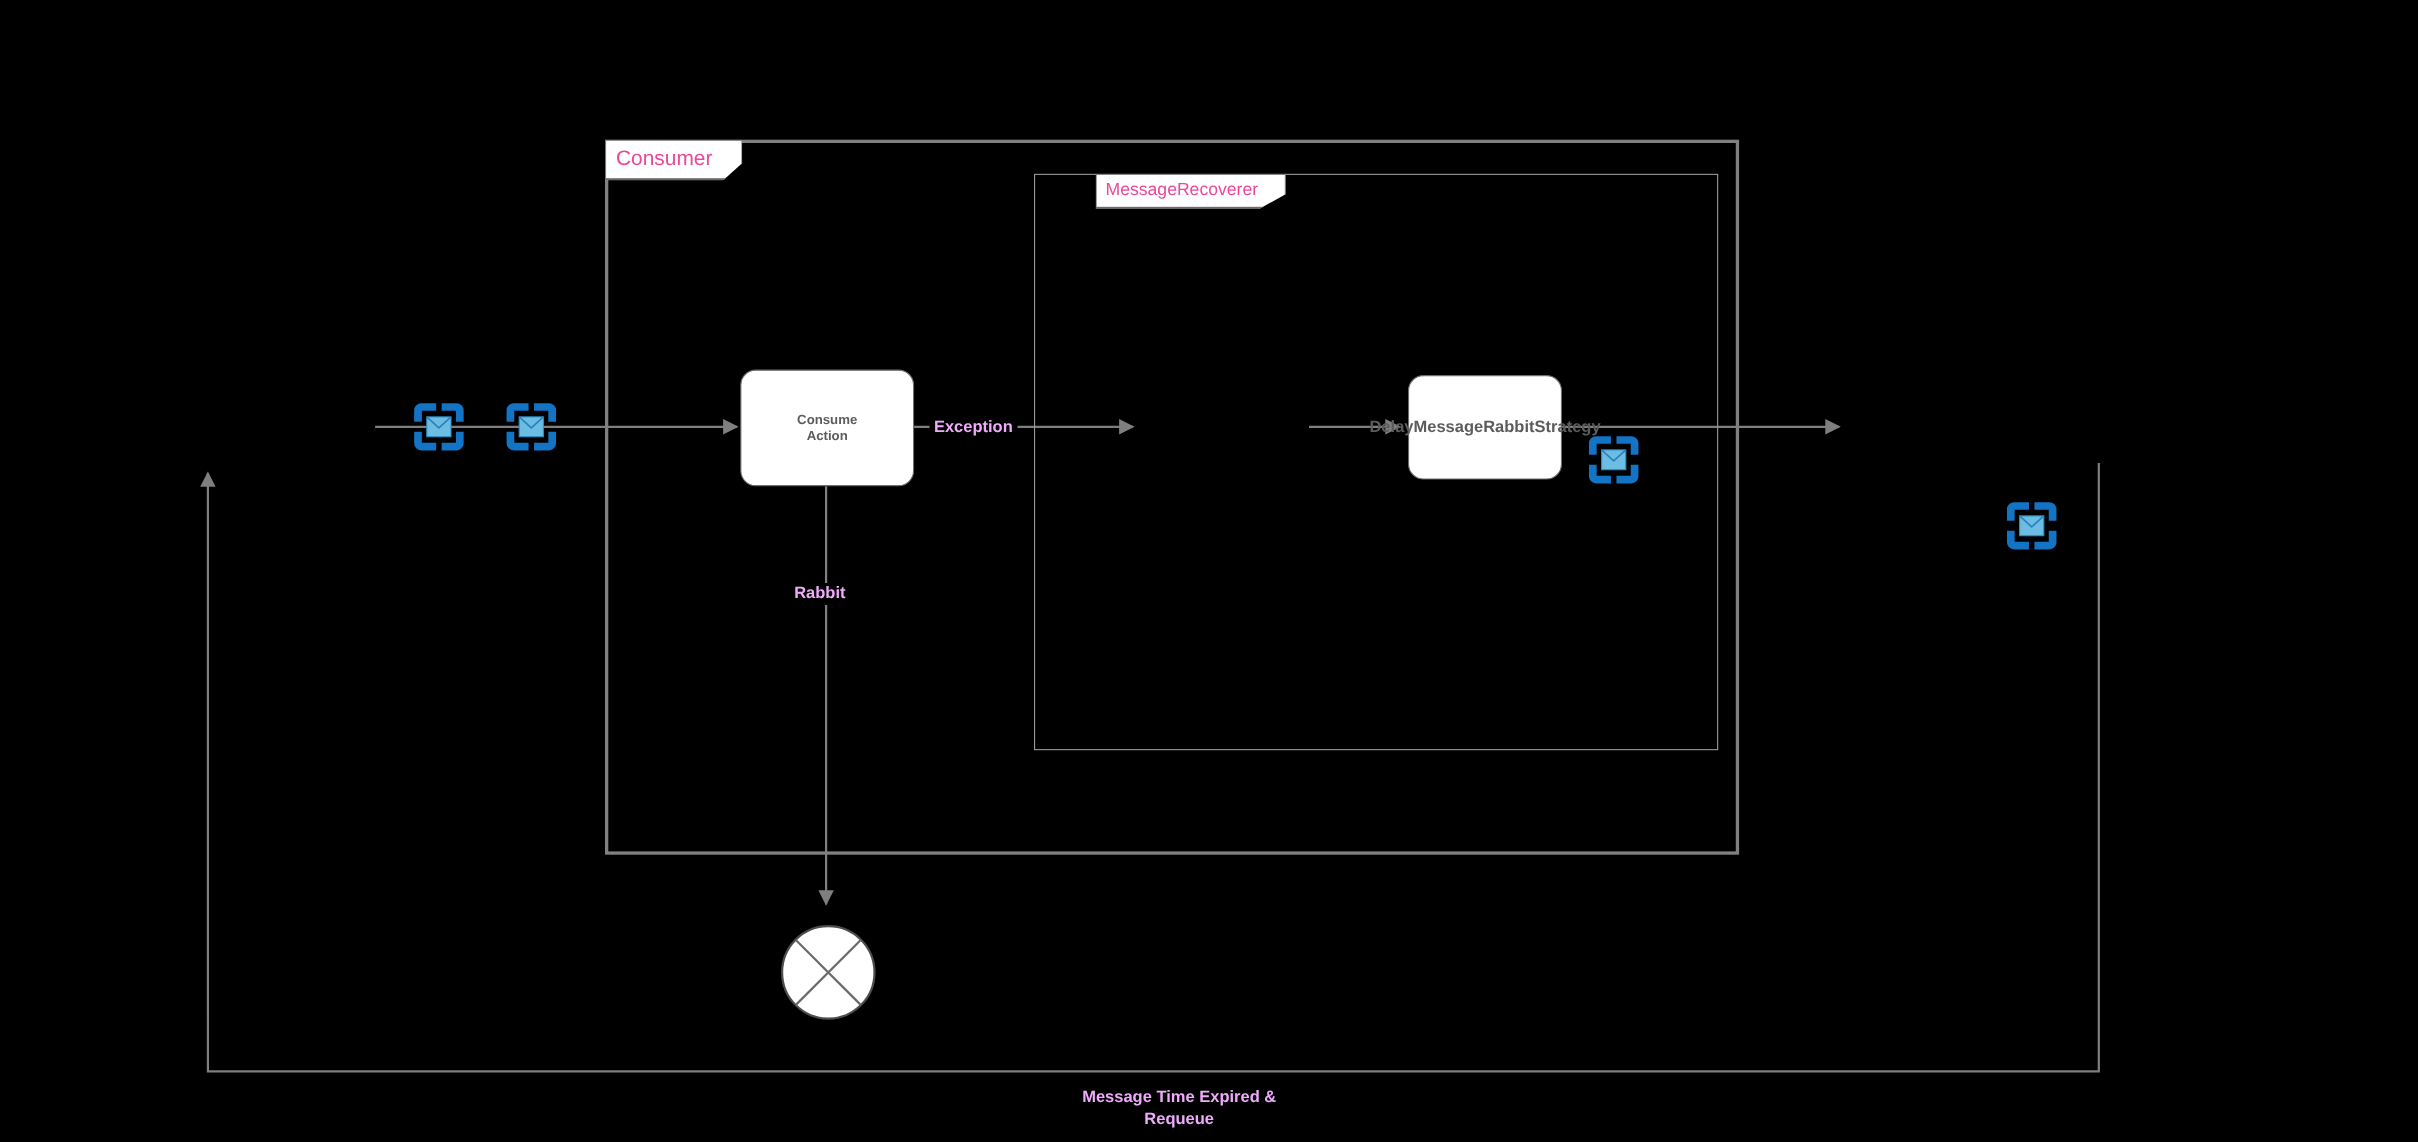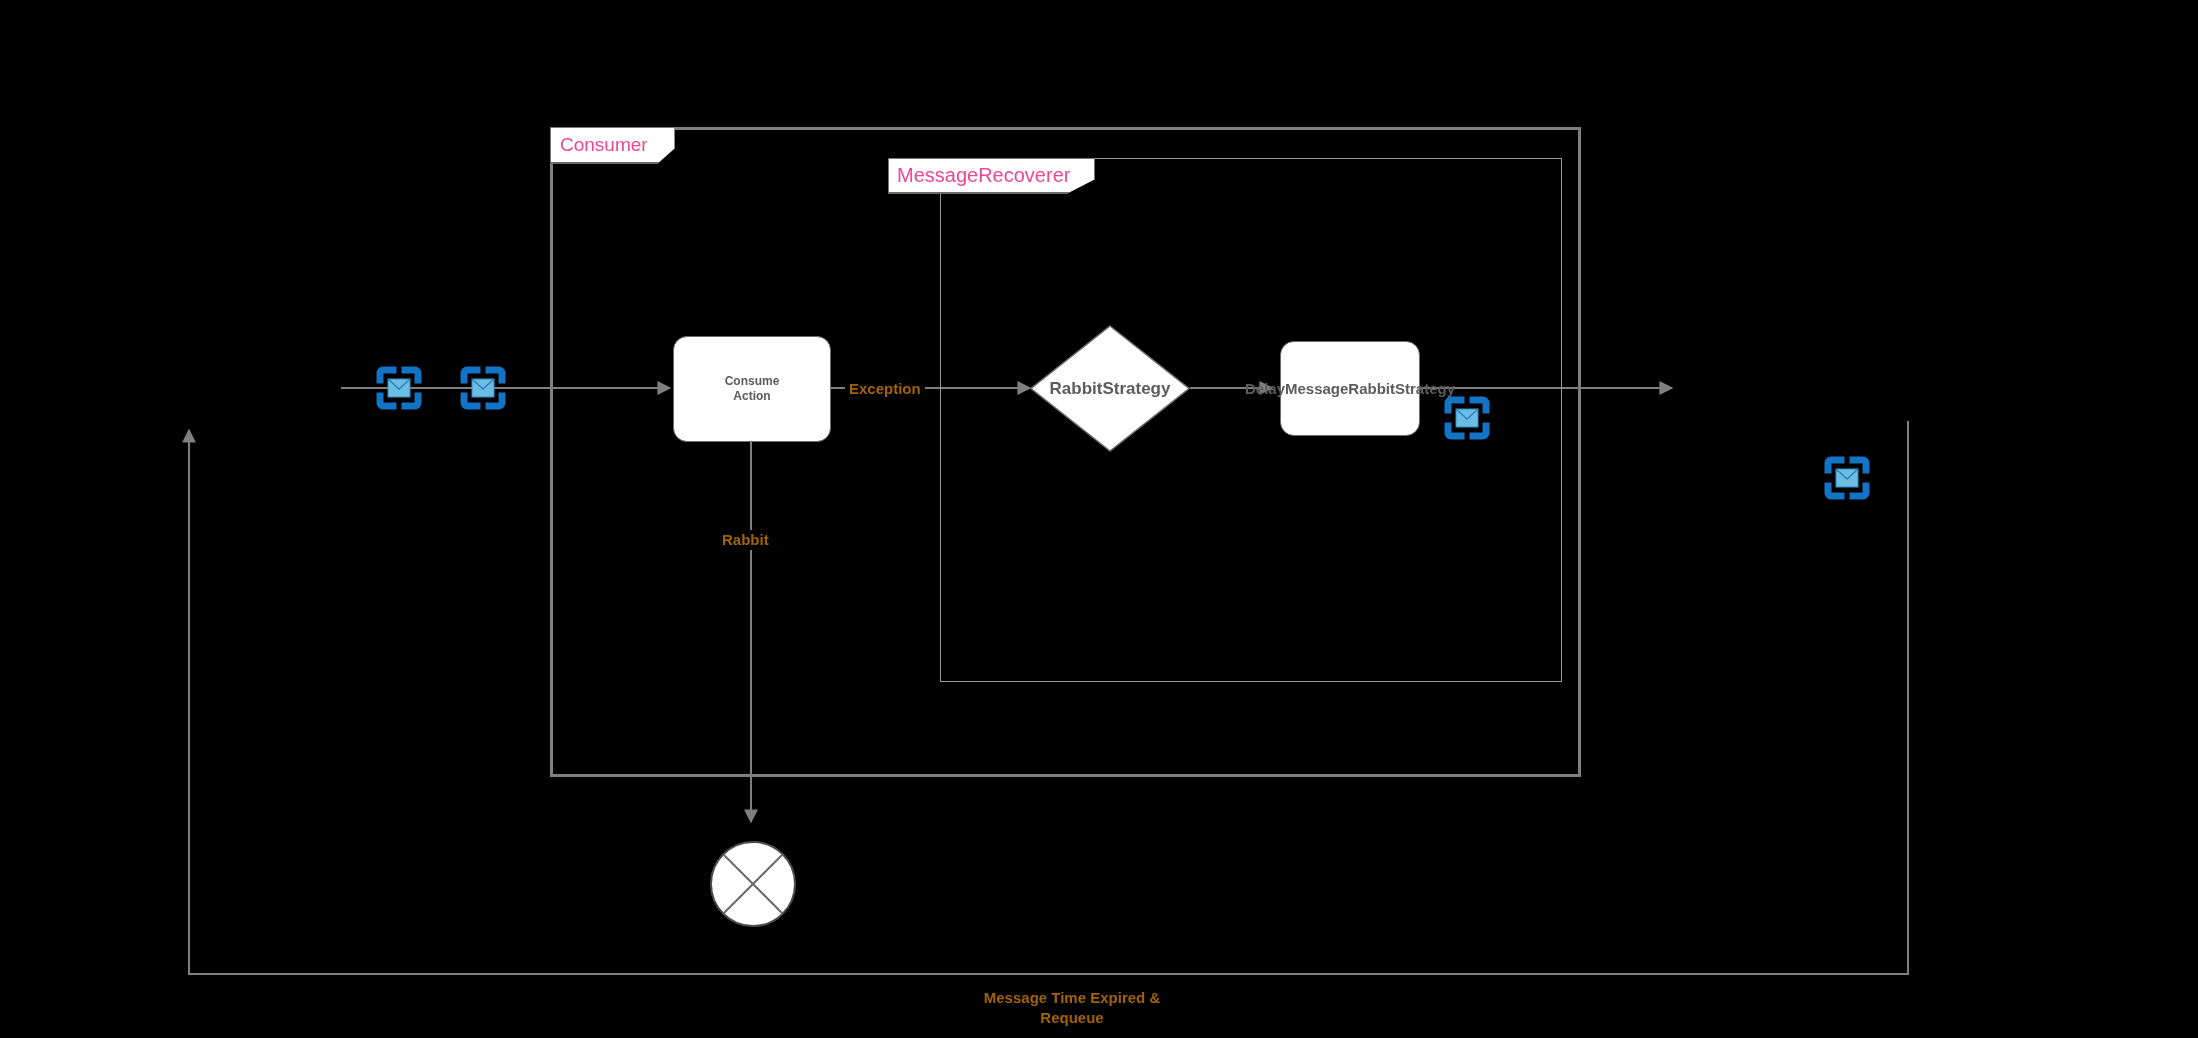--- a/index.html
+++ b/index.html
@@ -101,21 +101,21 @@
     border: 1px solid #777777;
     border-bottom: 2px solid #6a6a6a;
     box-sizing: border-box;
     white-space: nowrap;
     clip-path: polygon(0 0, 100% 0, 100% 58%, 86% 100%, 0 100%);
   }
 
   
   .edge-label {
     position: absolute;
-    color: #a16207;
+    color: #f0abfc;
     font-size: 15px;
     font-weight: bold;
     white-space: nowrap;
     text-align: center;
     line-height: 1.35;
   }
   .edge-label.boxed {
     background: #000000;
     padding: 0 4px;
   }
@@ -152,34 +152,28 @@
 
     <line x1="751" y1="442" x2="751" y2="822" stroke="#7f7f7f" stroke-width="2" marker-end="url(#arrow)"></line>
 
     <path d="M 1908 421 L 1908 974 L 189 974 L 189 430" fill="none" stroke="#7f7f7f" stroke-width="2" marker-end="url(#arrowUp)"></path>
   </svg>
 
   <div class="container-box container-outer" style="left:550px; top:127px; width:1031px; height:650px;"></div>
   <div class="tab" style="left:550px; top:127px;">Consumer</div>
 
   <div class="container-box container-inner" style="left:940px; top:158px; width:622px; height:524px;"></div>
-  <div class="tab" style="left:888px; top:158px; font-size:20px; padding:6px 24px 7px 8px;">MessageRecoverer</div>
+  <div class="tab" style="left:996px; top:158px; font-size:16px; padding:6px 24px 7px 8px;">MessageRecoverer</div>
 
 
   <div class="node process" style="left:673px; top:336px; width:158px; height:106px; flex-direction:column;">
     <span>Consume</span>
     <span>Action</span>
   </div>
 
-  <div class="diamond-wrap" style="left:1030px; top:325px; width:160px; height:127px;">
-    <svg class="diamond-shape" viewBox="0 0 160 127" preserveAspectRatio="none">
-      <polygon points="80,1 159,63.5 80,126 1,63.5" fill="#ffffff" stroke="#6d6d6d" stroke-width="1.5"></polygon>
-    </svg>
-    <div class="diamond-label">RabbitStrategy</div>
-  </div>
 
   <div class="node process" style="left:1280px; top:341px; width:140px; height:95px; font-size:15px;">
     <span>Delay</span>
     <span>Message</span>
     <span>Rabbit</span>
     <span>Strategy</span>
   </div>
 
 
   <div class="endnode" style="left:709px; top:840px; width:88px; height:88px;">

